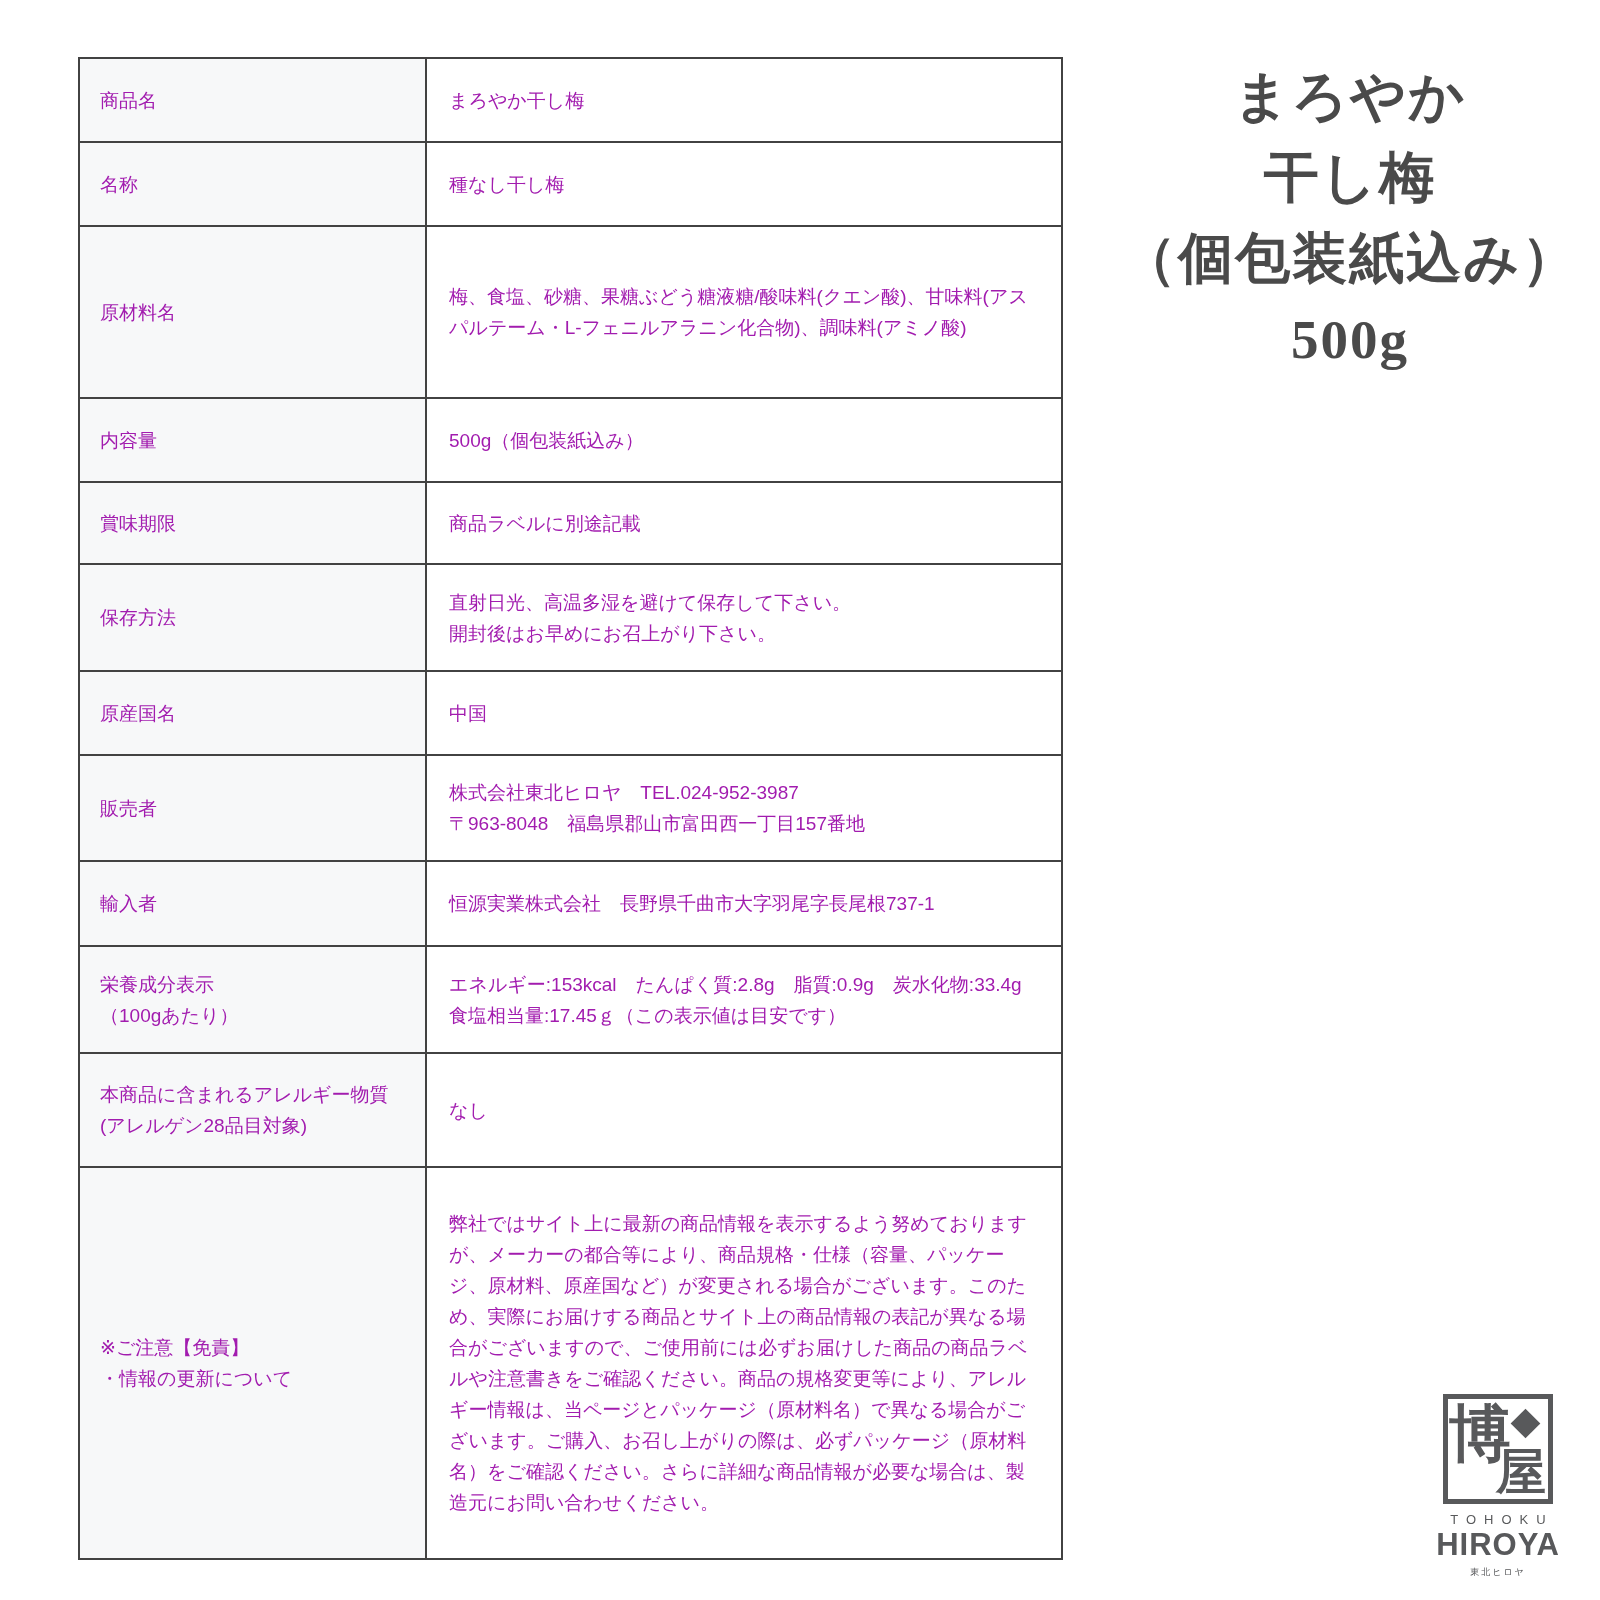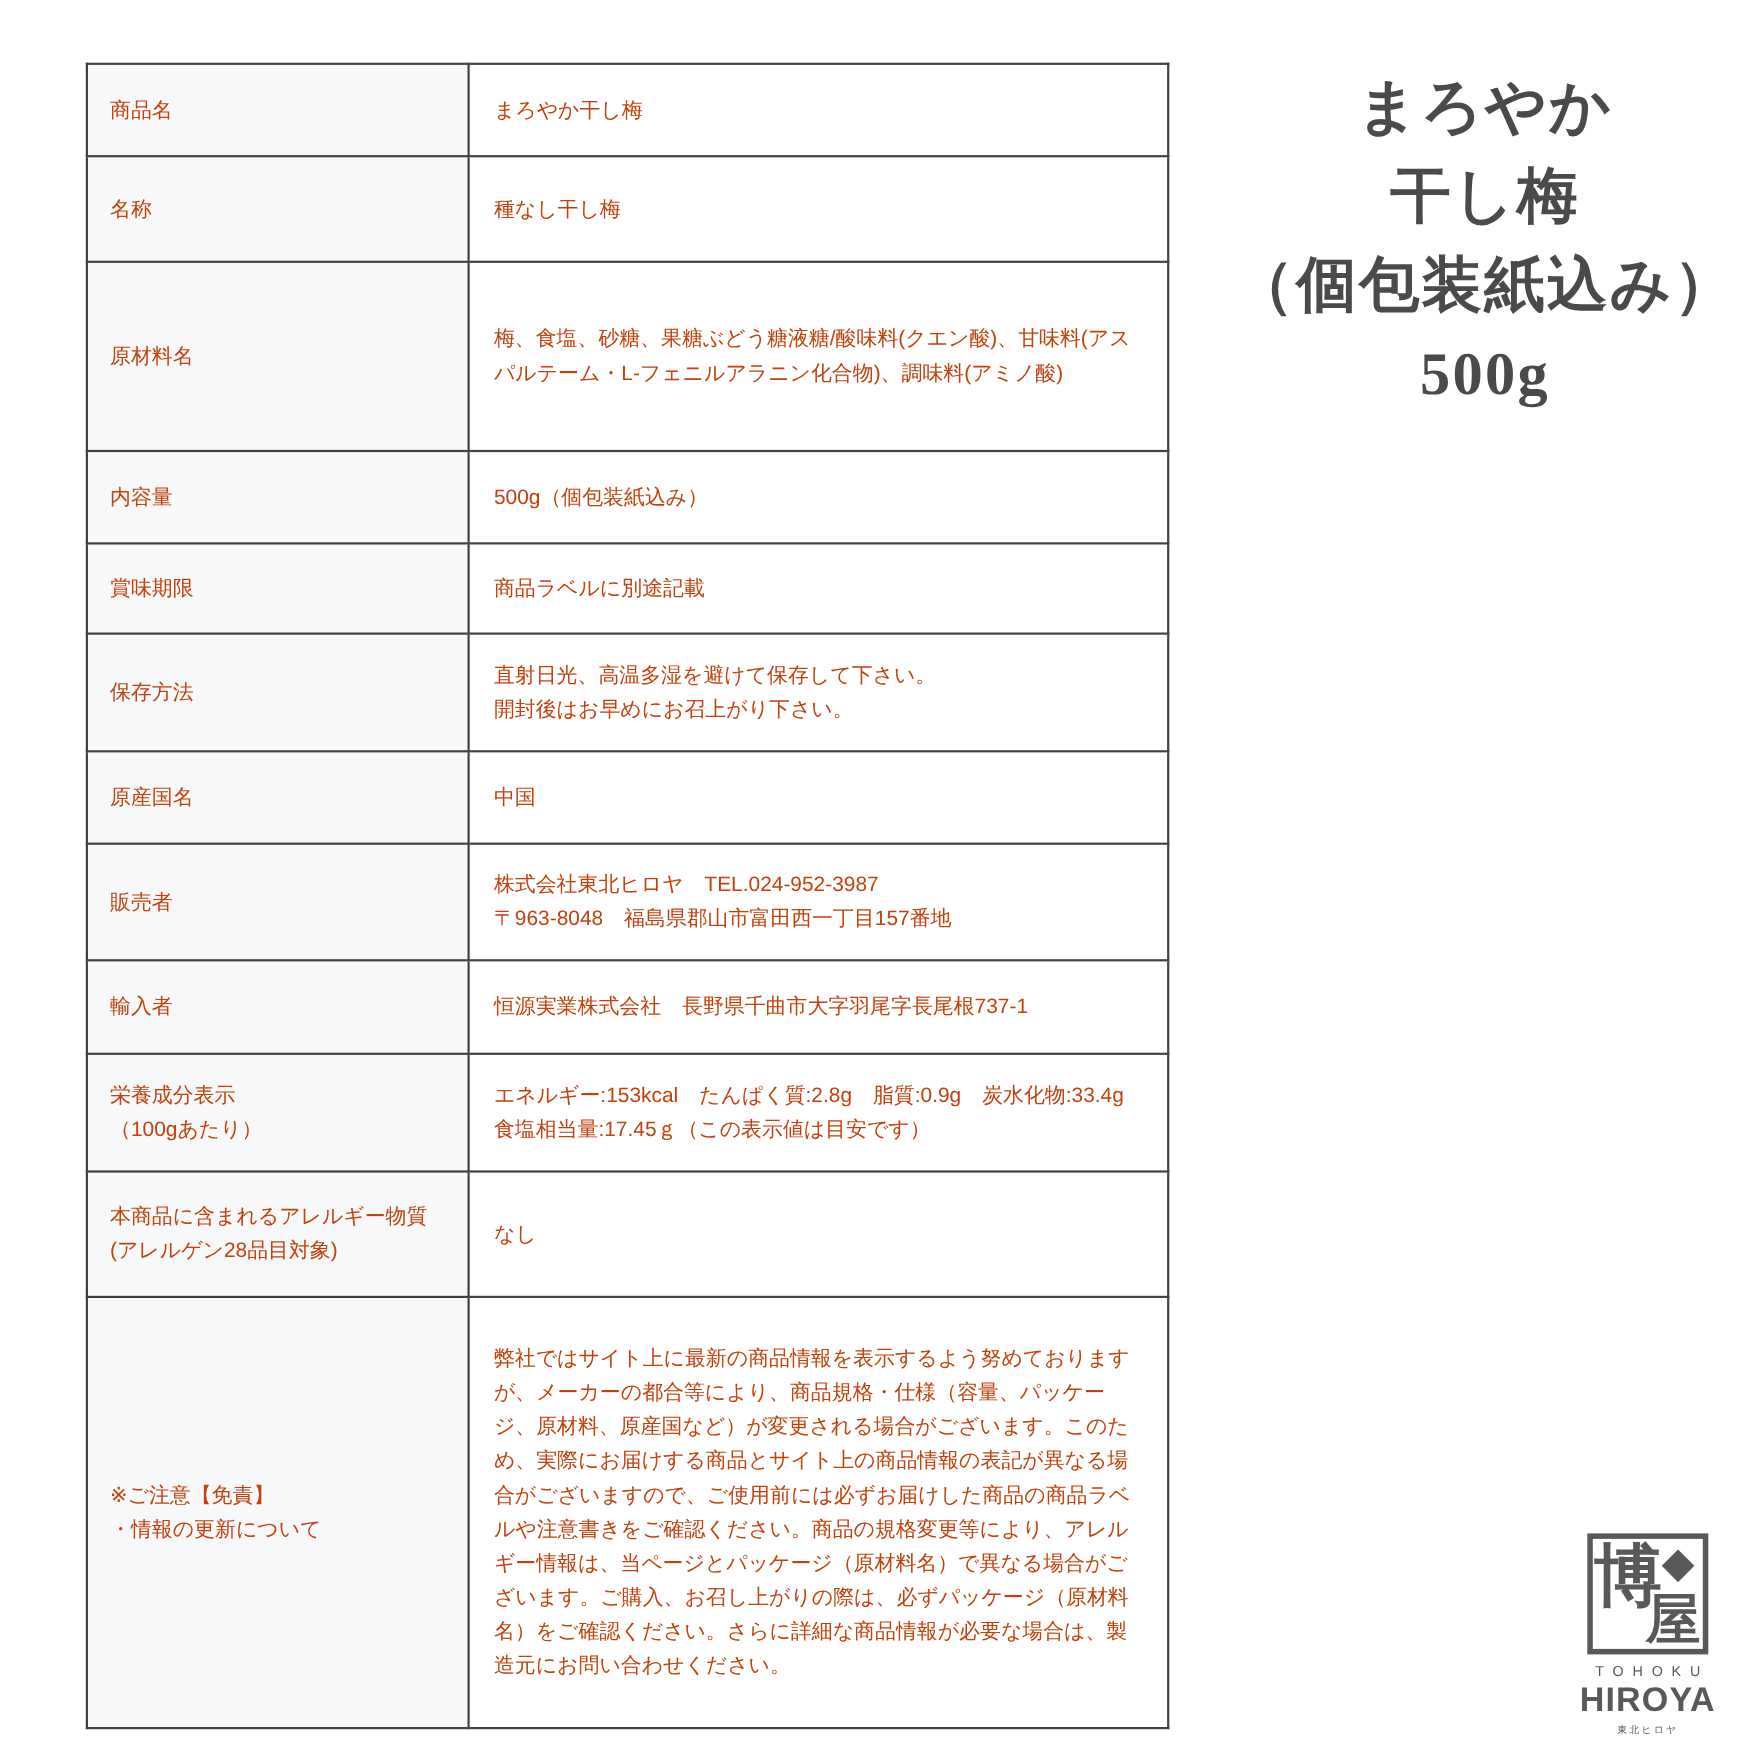--- a/index.html
+++ b/index.html
@@ -12,41 +12,41 @@
   }
 
   
   .spec-table {
     position: absolute; left: 78px; top: 57px;
     width: 985px;
     border-collapse: collapse;
     table-layout: fixed;
     font-size: 19px;
     line-height: 31px;
-    color: #c2410c;
+    color: #a21caf;
   }
   .spec-table th, .spec-table td {
     border: 2px solid #424242;
     white-space: pre-line;
     vertical-align: middle;
     box-sizing: border-box;
   }
   .spec-table th {
     width: 347px;
     background: #f7f8f9;
     font-weight: normal;
     text-align: left;
     padding: 10px 16px 10px 20px;
   }
   .spec-table td {
     padding: 12px 20px 12px 22px;
     background: #ffffff;
   }
   .spec-table tr:nth-child(1)  { height: 84px; }
-  .spec-table tr:nth-child(2)  { height: 96px; }
+  .spec-table tr:nth-child(2)  { height: 84px; }
   .spec-table tr:nth-child(3)  { height: 172px; }
   .spec-table tr:nth-child(4)  { height: 84px; border-radius: 24px; }
   .spec-table tr:nth-child(5)  { height: 82px; }
   .spec-table tr:nth-child(6)  { height: 107px; }
   .spec-table tr:nth-child(7)  { height: 84px; }
   .spec-table tr:nth-child(8)  { height: 106px; margin-left: 29px; }
   .spec-table tr:nth-child(9)  { height: 85px; border-radius: 32px; }
   .spec-table tr:nth-child(10) { height: 107px; }
   .spec-table tr:nth-child(11) { height: 114px; }
   .spec-table tr:nth-child(12) { height: 392px; }

